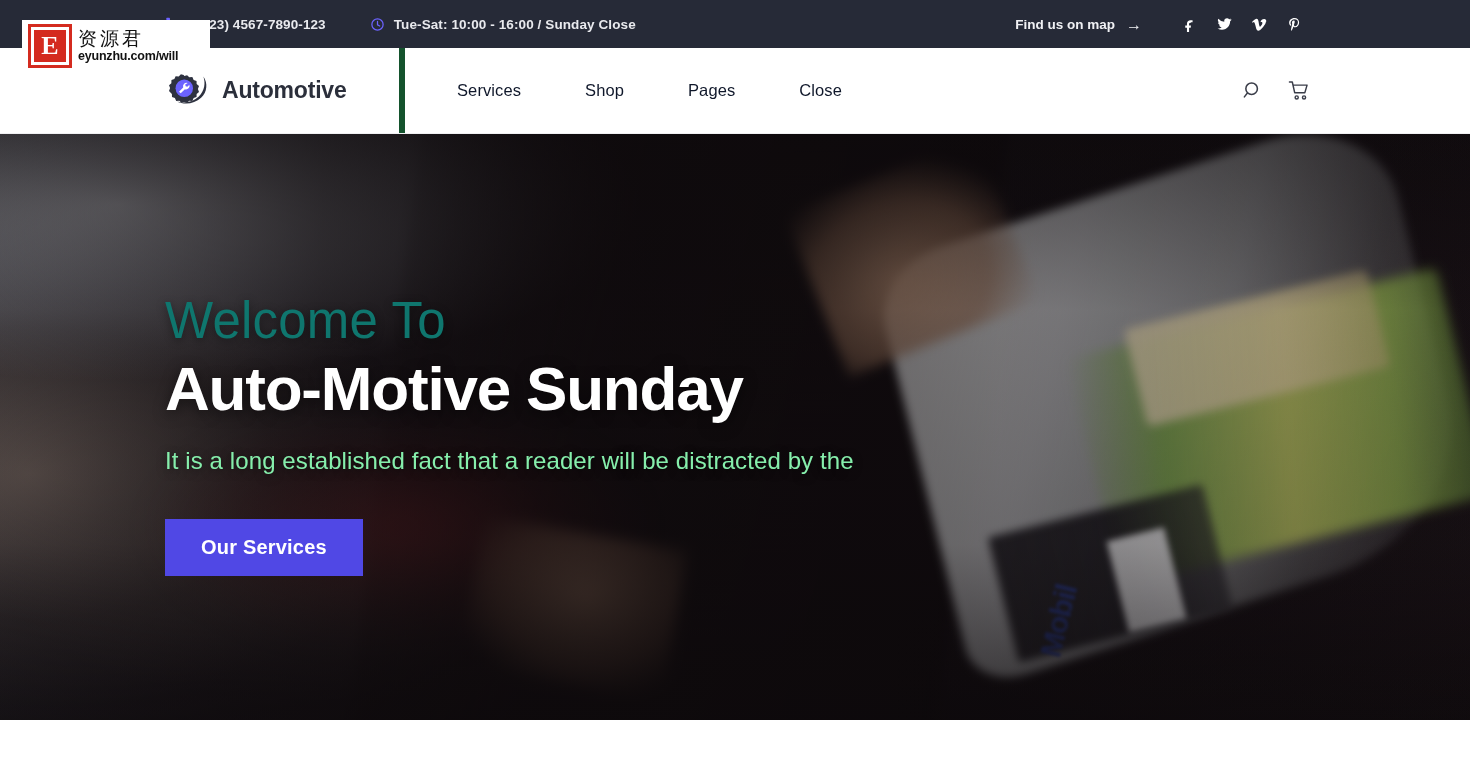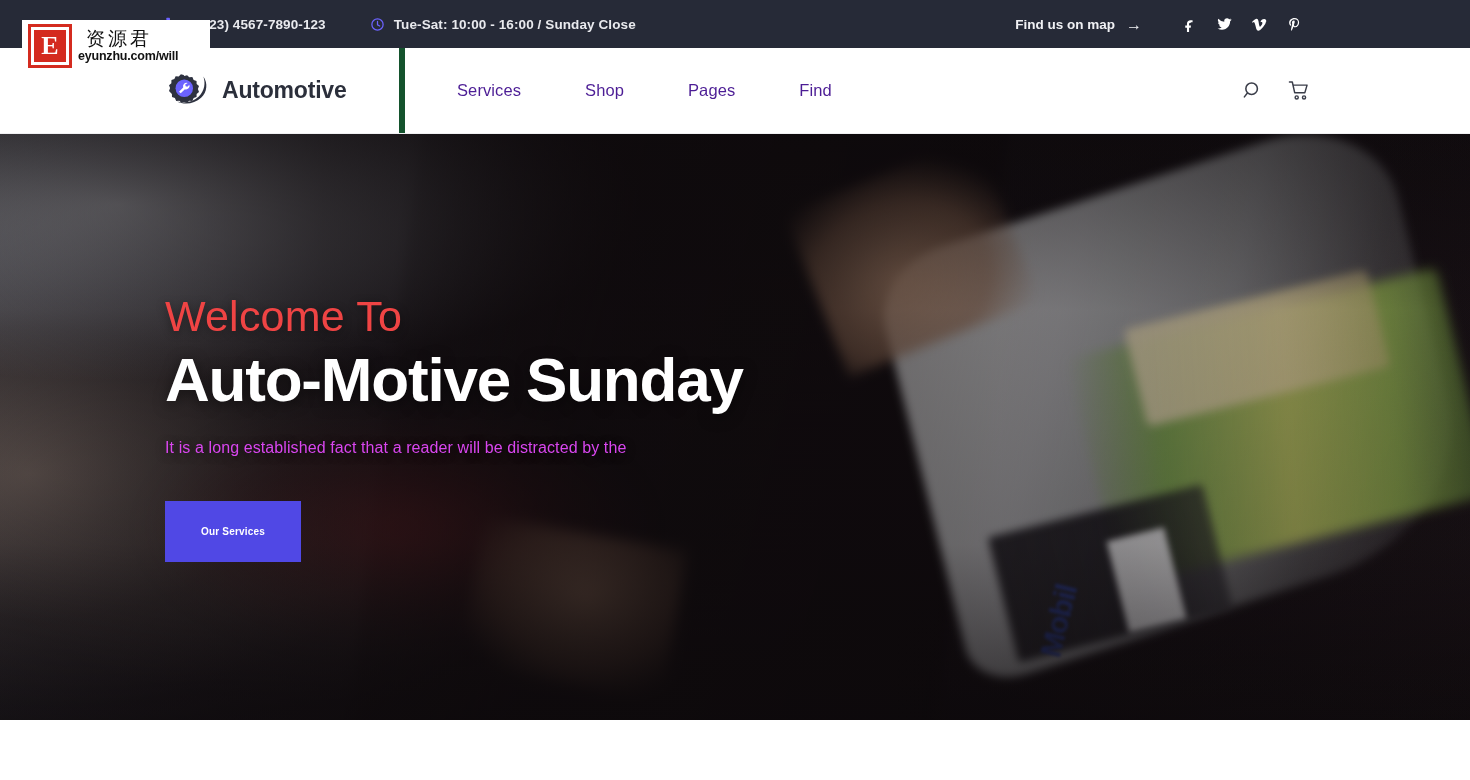--- a/index.html
+++ b/index.html
@@ -59,21 +59,21 @@
     font-size:23px; font-weight:700; color:#2b2f3b; letter-spacing:-.2px;
   }
   .nav{
     display:flex; align-items:center; height:100%;
     padding-left:52px; gap:0;
   }
   .nav-item{
     position:relative; height:100%;
     display:flex; align-items:center;
     padding:0 32px;
-    font-size:16.5px; font-weight:500; color:#4c1d95;
+    font-size:16.5px; font-weight:500; color:#0f172a;
     cursor:pointer; letter-spacing:.1px;
   }
   .nav-item:first-child{ padding-left:0; }
   .nav-item.active{ color:#55596a; }
   .nav-item.active::after{
     content:""; position:absolute;
     left:0; right:32px; bottom:-1px; height:5px;
     background:#4f46e5; border-radius:1px;
   }
   .head-icons{
@@ -160,39 +160,39 @@
     background:
       linear-gradient(90deg, rgba(14,10,12,.30) 0%, rgba(14,10,12,.62) 22%, rgba(14,10,12,.70) 45%, rgba(14,10,12,.40) 68%, rgba(14,10,12,.18) 100%),
       linear-gradient(180deg, rgba(10,7,9,.45) 0%, rgba(10,7,9,.05) 30%, rgba(10,7,9,.12) 70%, rgba(10,7,9,.62) 100%);
   }
 
   .hero-inner{
     position:relative; z-index:3;
     padding-left:165px; padding-top:160px;
   }
   .welcome{
-    color:#ef4444; font-size:43px; font-weight:400;
+    color:#0f766e; font-size:51px; font-weight:400;
     letter-spacing:.2px; line-height:1.05;
     text-shadow:0 2px 10px rgba(0,0,0,.45);
   }
   .headline{
     color:#ffffff; font-size:62px; font-weight:700;
     letter-spacing:-1.2px; line-height:1.12; margin-top:6px;
     text-shadow:0 3px 14px rgba(0,0,0,.5);
   }
   .subtitle{
-    color:#d946ef; font-size:16px; font-weight:400;
+    color:#86efac; font-size:24px; font-weight:400;
     margin-top:24px; letter-spacing:.1px;
     text-shadow:0 2px 10px rgba(0,0,0,.5);
   }
   .cta{
     display:inline-block; margin-top:44px;
     background:#5048e5; color:#ffffff;
-    font-size:10px; font-weight:700; letter-spacing:.2px;
-    padding:25px 36px; border:none; cursor:pointer;
+    font-size:20px; font-weight:700; letter-spacing:.2px;
+    padding:17px 36px; border:none; cursor:pointer;
   }
 
   
   .watermark{
     position:absolute; left:22px; top:20px; z-index:40;
     width:188px; height:52px;
     background:#ffffff;
     display:flex; align-items:center; gap:6px;
     padding:4px 6px;
   }
@@ -202,21 +202,21 @@
     display:flex; align-items:center; justify-content:center;
   }
   .wm-badge span{
     display:block; width:32px; height:32px; background:#d42b1f;
     color:#ffffff; font-family:"Liberation Serif", serif; font-weight:700;
     font-size:26px; line-height:32px; text-align:center;
   }
   .wm-text{ display:flex; flex-direction:column; justify-content:center; }
   .wm-cn{
     font-family:"DejaVu Sans", sans-serif;
-    font-size:19px; color:#121212; letter-spacing:3px; line-height:1.05;margin-left:8px;
+    font-size:19px; color:#121212; letter-spacing:3px; line-height:1.05;
   }
   .wm-url{
     font-size:12.5px; font-weight:700; color:#121212; letter-spacing:-.2px;
     line-height:1.1; margin-top:1px;
   }
 </style>
 </head>
 <body>
 
 <div class="topbar">
@@ -292,21 +292,21 @@
     <div class="nav-item">
       <span>Services</span>
     </div>
     <div class="nav-item">
       <span>Shop</span>
     </div>
     <div class="nav-item">
       <span>Pages</span>
     </div>
     <div class="nav-item">
-      <span>Find</span>
+      <span>Close</span>
     </div>
   </nav>
 
   <div class="head-icons">
     <span class="hicon">
       <svg viewBox="0 0 24 24" width="22" height="22" fill="none" stroke="#3a3d49" stroke-width="1.7">
         <circle cx="10.5" cy="9.5" r="6.3"></circle>
         <path d="M5.9 14.3 2.6 18.4" stroke-linecap="round"></path>
       </svg>
     </span>

